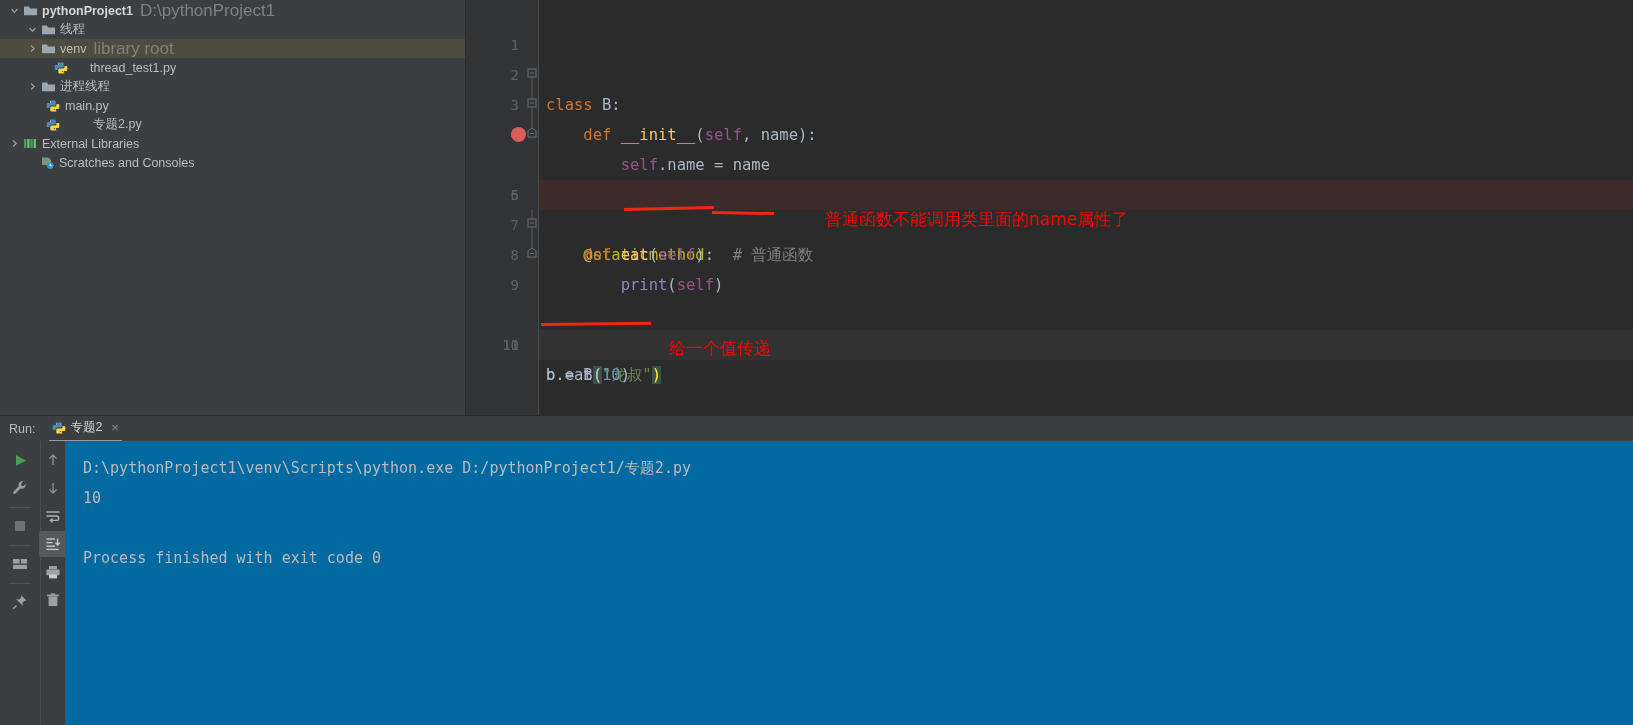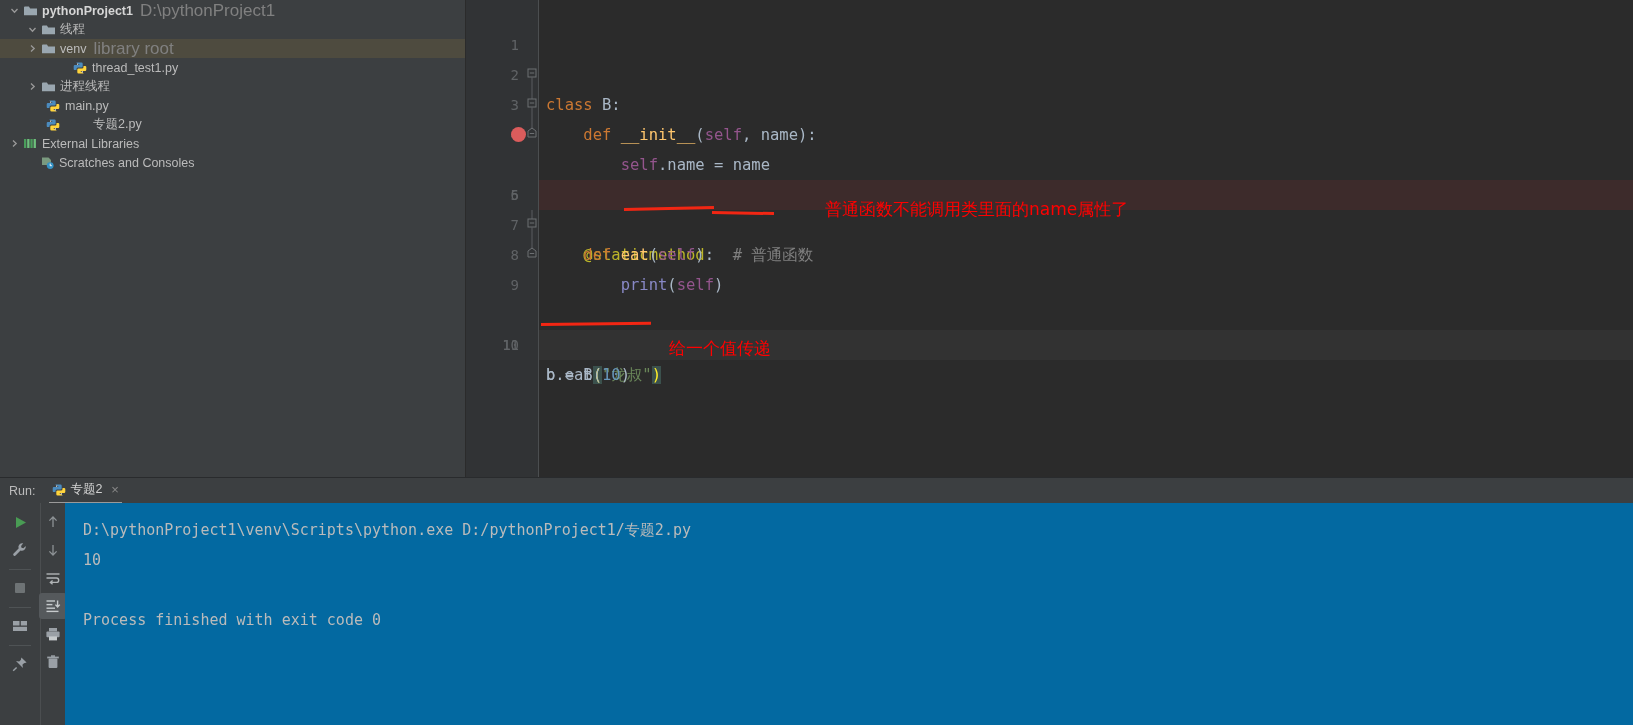--- a/index.html
+++ b/index.html
@@ -13,21 +13,21 @@
     position: relative;
   }
   #app {
     position: absolute; inset: 0;
     display: flex; flex-direction: column;
   }
 
   
   .top-area {
     display: flex;
-    height: 477px;
+    height: 415px;
     width: 100%;
     position: relative;
   }
 
   
   .project-tree {
     width: 465px;
     background: #3c3f41;
     position: relative;
     flex: 0 0 465px;
@@ -299,21 +299,21 @@
         </span>
         <span class="tree-icon">
           <svg width="15" height="13" viewBox="0 0 15 13">
               <path d="M1 3.2 L1 11.2 L14 11.2 L14 4.4 L7.2 4.4 L5.9 2.6 L1.6 2.6 Z" fill="#9aa7b0"></path>
             </svg>
         </span>
         <span class="tree-label">venv</span>
         <span class="tree-sub">library root</span>
       </div>
 
-      <div class="tree-row" style="padding-left:71px;">
+      <div class="tree-row" style="padding-left:52px;gap:17px;">
         <span class="tree-icon">
           <svg width="14" height="14" viewBox="0 0 14 14">
             <path d="M3.2 1.4 h5.2 a1.3 1.3 0 0 1 1.3 1.3 v2.6 a1.3 1.3 0 0 1 -1.3 1.3 h-3.4 a1.5 1.5 0 0 0 -1.5 1.5 v1.0 h-1.6 a1.2 1.2 0 0 1 -1.2 -1.2 v-2.6 a1.2 1.2 0 0 1 1.2 -1.2 h4.9" fill="#4b8bbe"></path>
             <circle cx="4.6" cy="3.1" r="0.7" fill="#fff"></circle>
             <path d="M10.8 12.6 h-5.2 a1.3 1.3 0 0 1 -1.3 -1.3 v-2.6 a1.3 1.3 0 0 1 1.3 -1.3 h3.4 a1.5 1.5 0 0 0 1.5 -1.5 v-1.0 h1.6 a1.2 1.2 0 0 1 1.2 1.2 v2.6 a1.2 1.2 0 0 1 -1.2 1.2 h-4.9" fill="#ffd43b"></path>
             <circle cx="9.4" cy="10.9" r="0.7" fill="#fff"></circle>
           </svg>
         </span>
         <span class="tree-label">thread_test1.py</span>
       </div>
@@ -483,21 +483,21 @@
 
         <div class="line">
           <span class="lineno">11</span>
           <span class="codetext"><span class="plain">b.eat(</span><span class="num">10</span><span class="plain">)</span></span>
         </div>
       </div>
 
       <div class="annot-layer">
         <div class="annot-line" style="left:158px; top:208px; width:90px; transform:rotate(-1.2deg);"></div>
         <div class="annot-line" style="left:246px; top:211px; width:62px; transform:rotate(1.0deg);"></div>
-        <div class="annot-text" style="left:359px; top:198px;">普通函数不能调用类里面的name属性了</div>
+        <div class="annot-text" style="left:359px; top:208px;">普通函数不能调用类里面的name属性了</div>
 
         <div class="annot-line" style="left:75px; top:323px; width:110px; transform:rotate(-0.6deg);"></div>
         <div class="annot-text" style="left:203px; top:337px;">给一个值传递</div>
       </div>
     </div>
   </div>
 
   <div class="hsplit"></div>
 
   <div class="run-panel">

